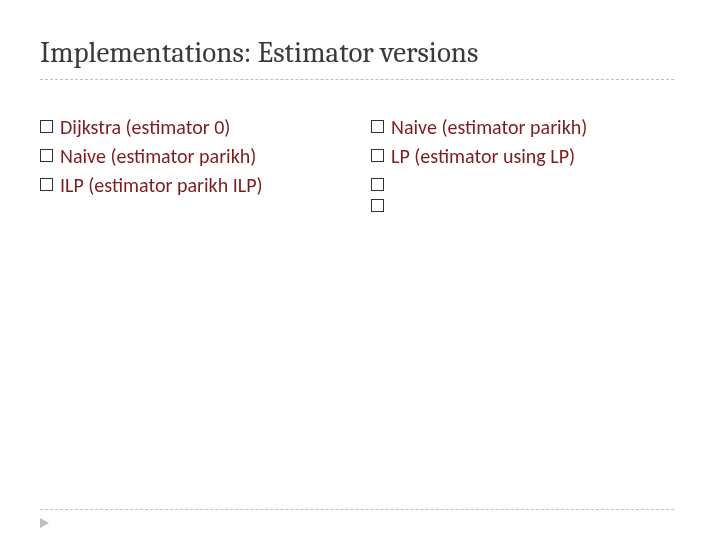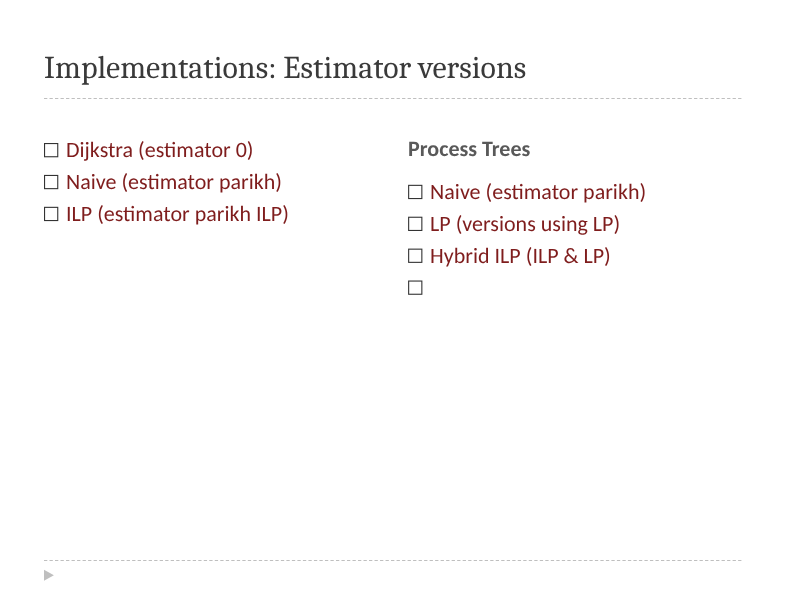--- a/index.html
+++ b/index.html
@@ -10,21 +10,21 @@
     background: #ffffff;
     font-family: Georgia, 'Times New Roman', serif;
     color: #222;
     overflow: hidden;
   }
   .slide {
     width: 714px;
     height: 540px;
     position: relative;
     box-sizing: border-box;
-    padding: 46px 40px 0 40px;
+    padding: 36px 40px 0 40px;
   }
   .title {
     font-family: Cambria, Georgia, serif;
     font-size: 29px;
     color: #3a3a3a;
     margin: 0 0 10px 0;
     font-weight: normal;
   }
   .dashed-rule {
     border: none;
@@ -108,33 +108,31 @@
           <span>Naive (estimator parikh)</span>
         </li>
         <li>
           <span class="sq"></span>
           <span>ILP (estimator parikh ILP)</span>
         </li>
       </ul>
     </div>
 
     <div class="col right">
-      <div class="col-head">Process Trees</div>
       <ul class="items">
         <li>
           <span class="sq"></span>
           <span>Naive (estimator parikh)</span>
         </li>
         <li>
           <span class="sq"></span>
-          <span>LP (versions using LP)</span>
+          <span>LP (estimator using LP)</span>
         </li>
         <li>
           <span class="sq"></span>
-          <span>Hybrid ILP (ILP &amp; LP)</span>
         </li>
         <li>
           <span class="sq"></span>
         </li>
       </ul>
     </div>
 
   </div>
 
   <hr class="dashed-rule footer-rule">

